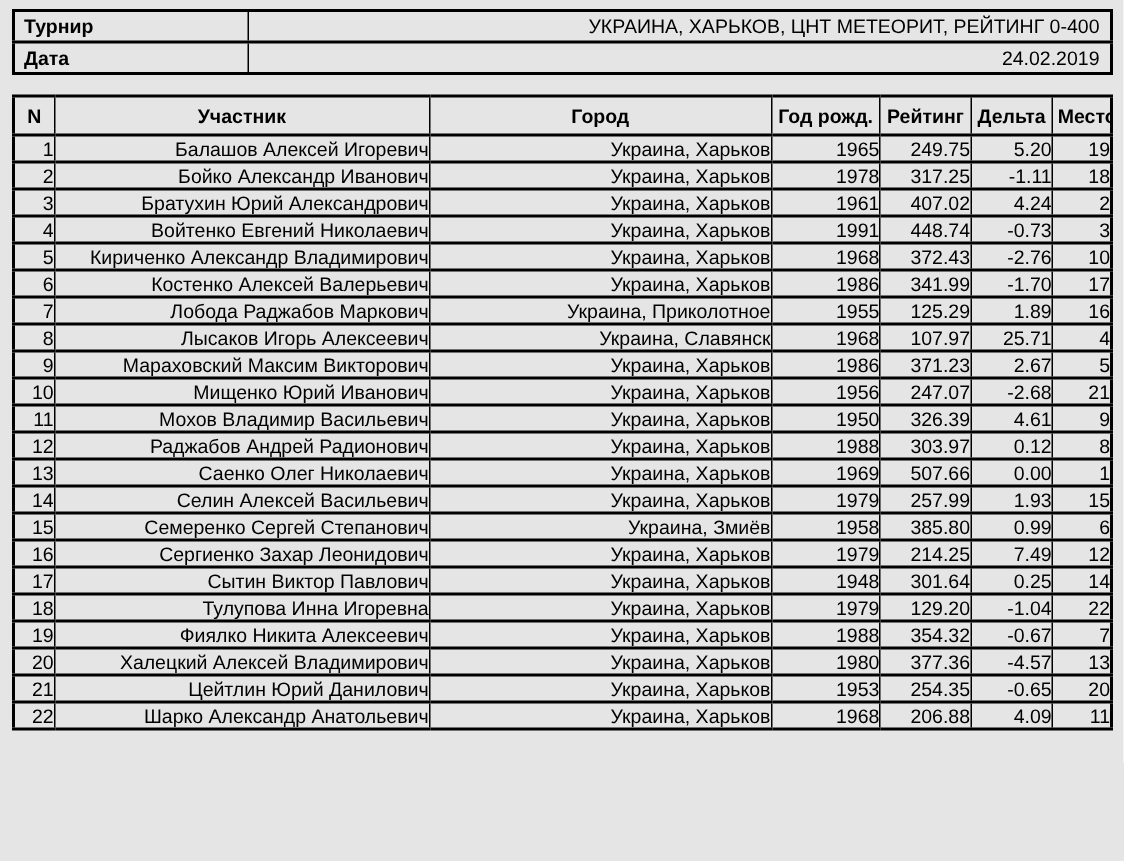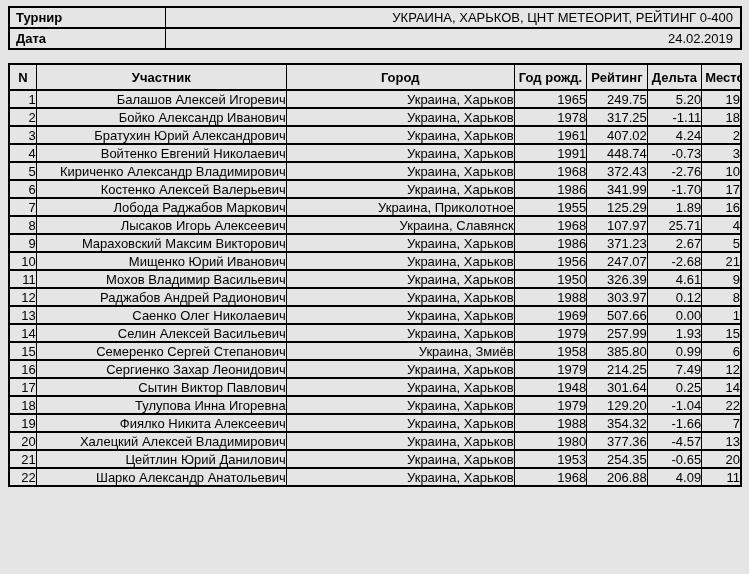--- a/index.html
+++ b/index.html
@@ -276,21 +276,21 @@
           <td class="td-num">129.20</td>
           <td class="td-num">-1.04</td>
           <td class="td-num">22</td>
         </tr>
         <tr>
           <td class="td-num">19</td>
           <td class="td-text">Фиялко Никита Алексеевич</td>
           <td class="td-text">Украина, Харьков</td>
           <td class="td-num">1988</td>
           <td class="td-num">354.32</td>
-          <td class="td-num">-1.66</td>
+          <td class="td-num">-0.67</td>
           <td class="td-num">7</td>
         </tr>
         <tr>
           <td class="td-num">20</td>
           <td class="td-text">Халецкий Алексей Владимирович</td>
           <td class="td-text">Украина, Харьков</td>
           <td class="td-num">1980</td>
           <td class="td-num">377.36</td>
           <td class="td-num">-4.57</td>
           <td class="td-num">13</td>

